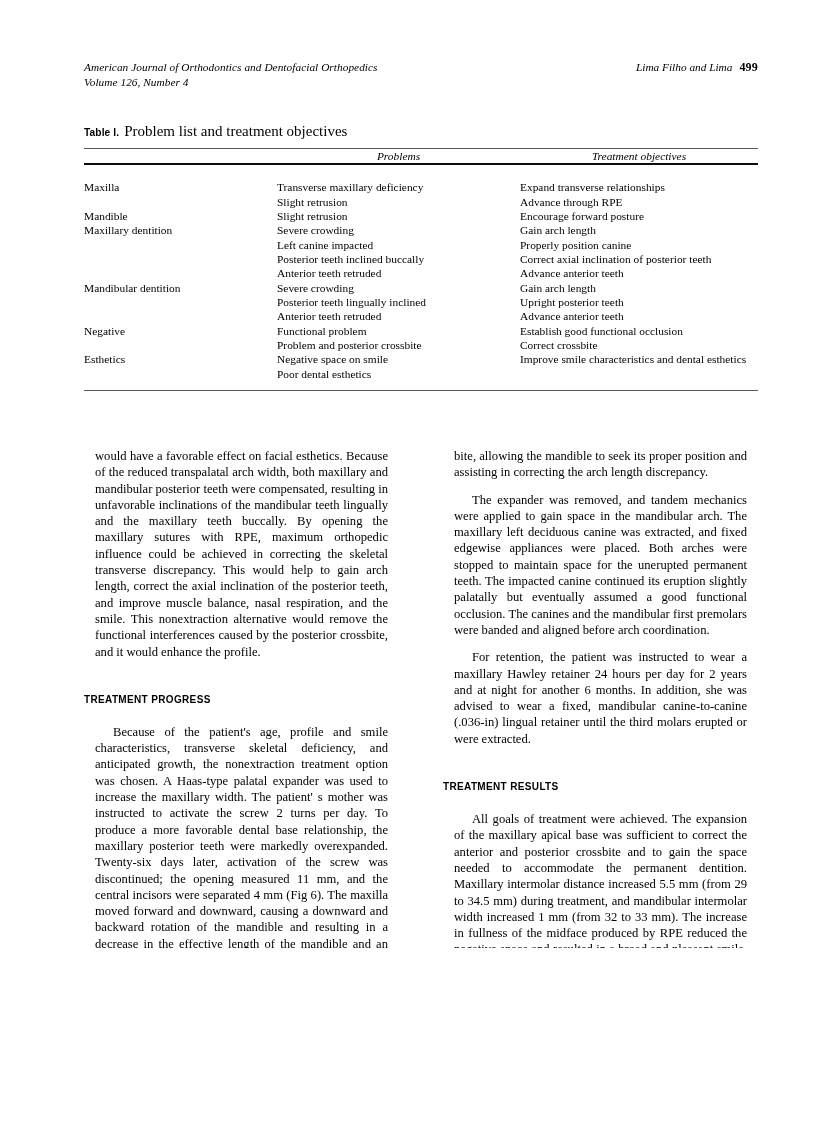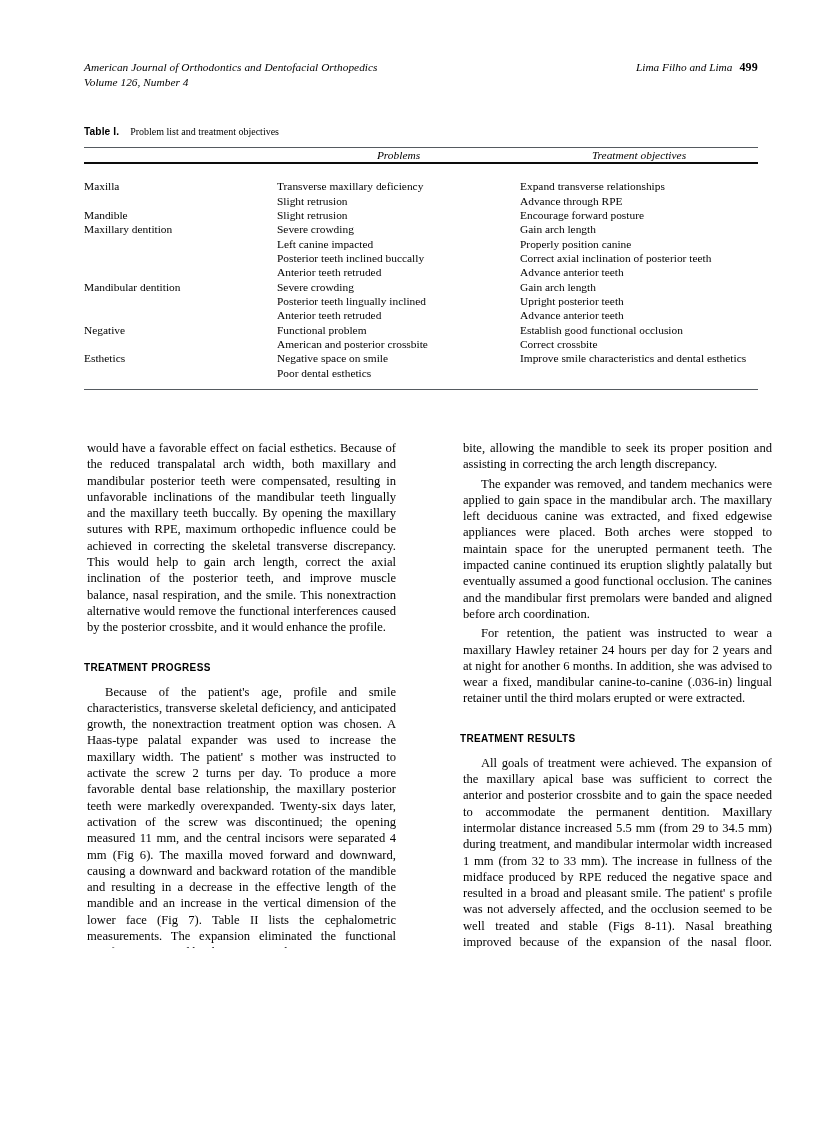--- a/index.html
+++ b/index.html
@@ -65,22 +65,22 @@
     margin-bottom: 8px;
     white-space: nowrap;
   }
   .table-caption .tno {
     font-family: "Liberation Sans", sans-serif;
     font-size: 10.2px;
     font-weight: bold;
     letter-spacing: 0.1px;
   }
   .table-caption .ttitle {
-    font-size: 10px;
-    margin-left: 11px;
+    font-size: 15px;
+    margin-left: 5px;
   }
   .rule-thin {
     height: 0;
     border-top: 1.4px solid #555a60;
     width: 674px;
   }
   .rule-thick {
     height: 0;
     border-top: 2.1px solid #0c0c0c;
     width: 674px;
@@ -118,26 +118,26 @@
     width: 674px;
   }
   .col-left {
     position: absolute;
     left: 0;
     top: 0;
     width: 315px;
   }
   .col-right {
     position: absolute;
-    left: 376px;
+    left: 359px;
     top: 0;
     width: 315px;
   }
   p.body {
-    margin: 3px;
+    margin: 11px;
     font-size: 12.6px;
     line-height: 16.3px;
     text-align: justify;
     text-justify: inter-word;
     -webkit-hyphens: none;
     hyphens: none;
   }
   p.body.indent { text-indent: 18px; }
   h2.section {
     font-family: Liberation Sans, sans-serif;
@@ -243,21 +243,21 @@
             <td>Anterior teeth retruded</td>
             <td>Advance anterior teeth</td>
           </tr>
           <tr class="body-row">
             <td>Negative</td>
             <td>Functional problem</td>
             <td>Establish good functional occlusion</td>
           </tr>
           <tr class="body-row">
             <td></td>
-            <td>American and posterior crossbite</td>
+            <td>Problem and posterior crossbite</td>
             <td>Correct crossbite</td>
           </tr>
           <tr class="body-row">
             <td>Esthetics</td>
             <td>Negative space on smile</td>
             <td>Improve smile characteristics and dental esthetics</td>
           </tr>
           <tr class="body-row last">
             <td></td>
             <td>Poor dental esthetics</td>

